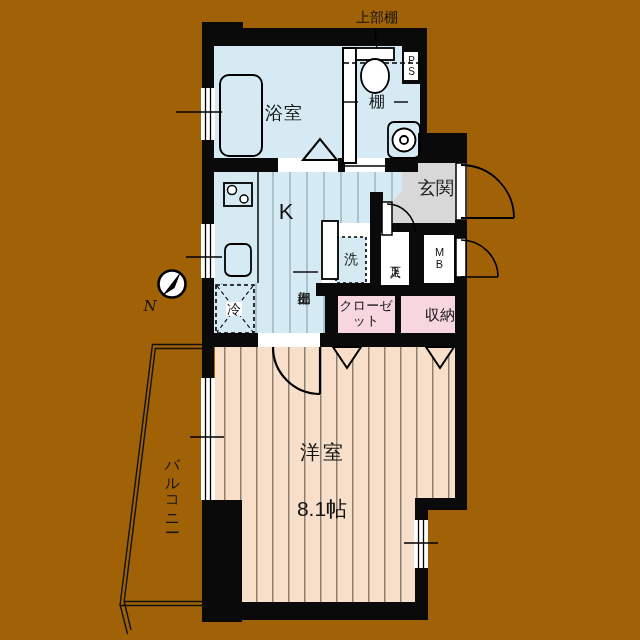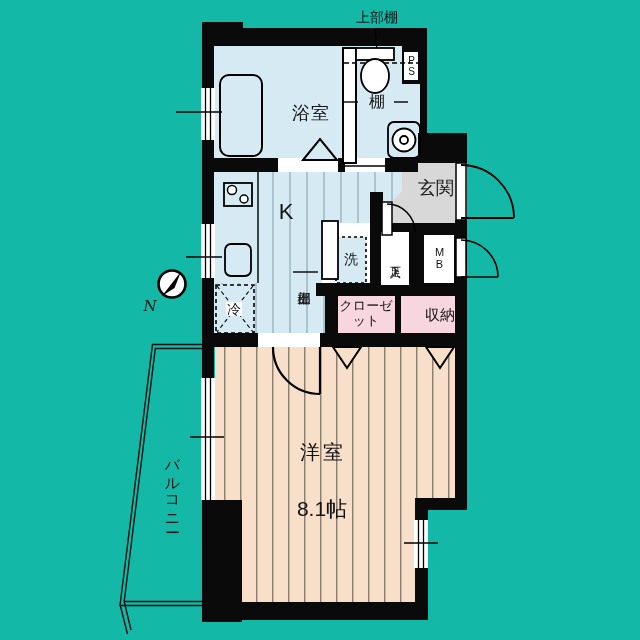--- a/index.html
+++ b/index.html
@@ -1,16 +1,16 @@
 <!DOCTYPE html>
 <html><head>
 <meta charset="utf-8">
 <style>
   html,body{margin:0;padding:0;background:#fff;}
-  .plan{position:relative;width:640px;height:640px;background:#14b8a6;overflow:hidden;
+  .plan{position:relative;width:640px;height:640px;background:#a16207;overflow:hidden;
         font-family:"Liberation Sans",sans-serif;}
   .plan svg{position:absolute;left:0;top:0;}
   .lbl{position:absolute;transform:translate(-50%,-50%);color:#131313;
        white-space:nowrap;text-align:center;line-height:1;
        font-family:"Liberation Sans",sans-serif;}
   .v{writing-mode:vertical-rl;text-orientation:upright;white-space:nowrap;line-height:1;}
   .wrap{white-space:normal;line-height:1.12;}
   .bgw{background:#fff;padding:0 1px;}
   .north{font-family:"DejaVu Serif",serif;font-style:italic;}
 </style>
@@ -138,21 +138,21 @@
     <rect x="216" y="285" width="38" height="48" stroke="#000" stroke-width="1.6" stroke-dasharray="4 3" fill="#d6eaf3"></rect>
     <line x1="217" y1="286" x2="253" y2="332" stroke="#000" stroke-width="1.1" stroke-dasharray="4 3"></line>
     <line x1="253" y1="286" x2="217" y2="332" stroke="#000" stroke-width="1.1" stroke-dasharray="4 3"></line>
     <rect x="336" y="237" width="30" height="46" stroke="#000" stroke-width="1.6" stroke-dasharray="3 3" fill="#d6eaf3"></rect>
     <rect x="322" y="221" width="16" height="58" fill="#fff" stroke="#000" stroke-width="1.8"></rect>
     <line x1="293" y1="272" x2="318" y2="272" stroke="#000" stroke-width="1.4"></line>
   </g>
 </svg>
 
   <span class="lbl" style="left:377px;top:17px;font-size:14px;">上部棚</span>
-  <span class="lbl" style="left:311px;top:113px;font-size:18px;letter-spacing:1px;">浴室</span>
+  <span class="lbl" style="left:284px;top:113px;font-size:18px;letter-spacing:1px;">浴室</span>
   <span class="lbl" style="left:377px;top:102px;font-size:16px;">棚</span>
   <span class="lbl v" style="left:411px;top:66px;font-size:10px;">PS</span>
   <span class="lbl" style="left:436px;top:188px;font-size:18px;text-align:center;">玄関</span>
   <span class="lbl" style="left:286px;top:212px;font-size:22px;">K</span>
   <span class="lbl v" style="left:304px;top:281px;font-size:13px;">上部棚</span>
   <span class="lbl" style="left:351px;top:259px;font-size:14px;">洗</span>
   <span class="lbl bgw" style="left:234px;top:309px;font-size:14px;">冷</span>
   <span class="lbl v" style="left:395px;top:258px;font-size:11px;">下足入</span>
   <span class="lbl v" style="left:439px;top:258px;font-size:11px;">MB</span>
   <span class="lbl wrap" style="left:366px;top:314px;font-size:13px;width:58px;">クローゼット</span>

